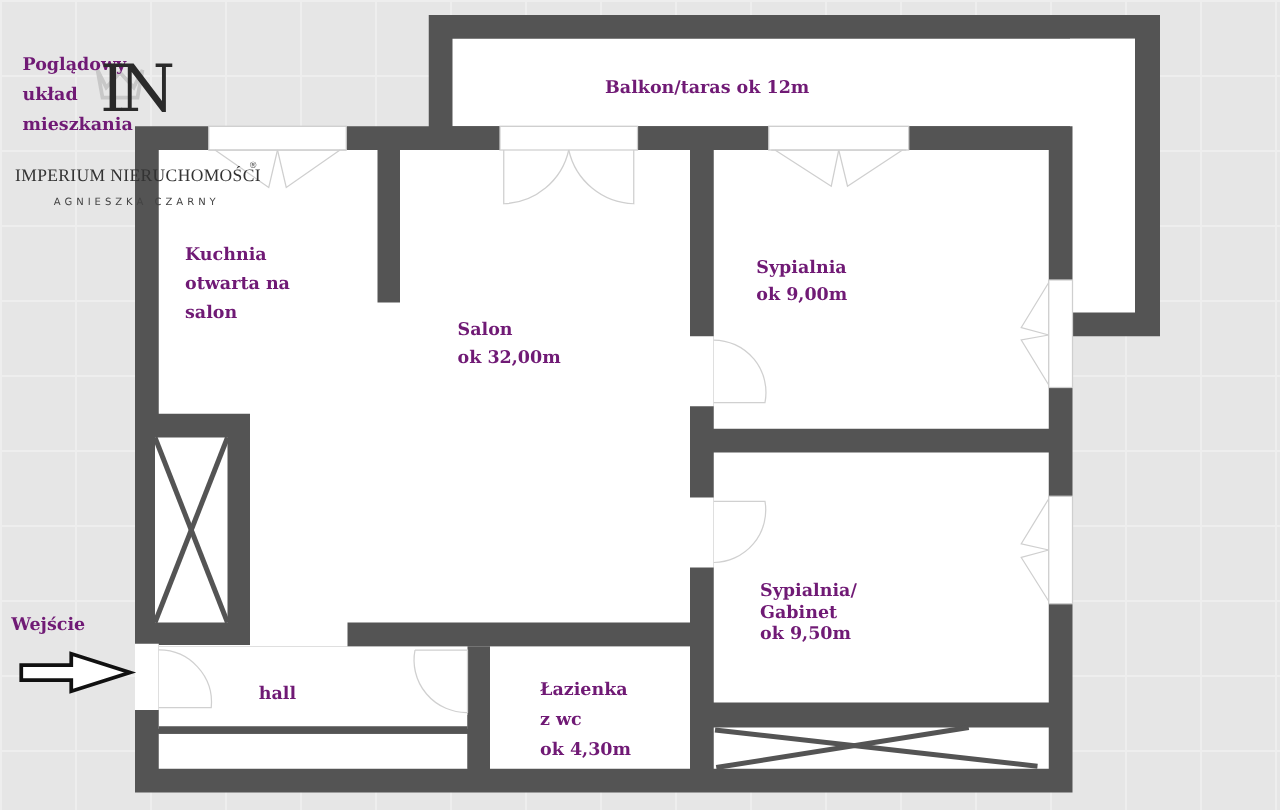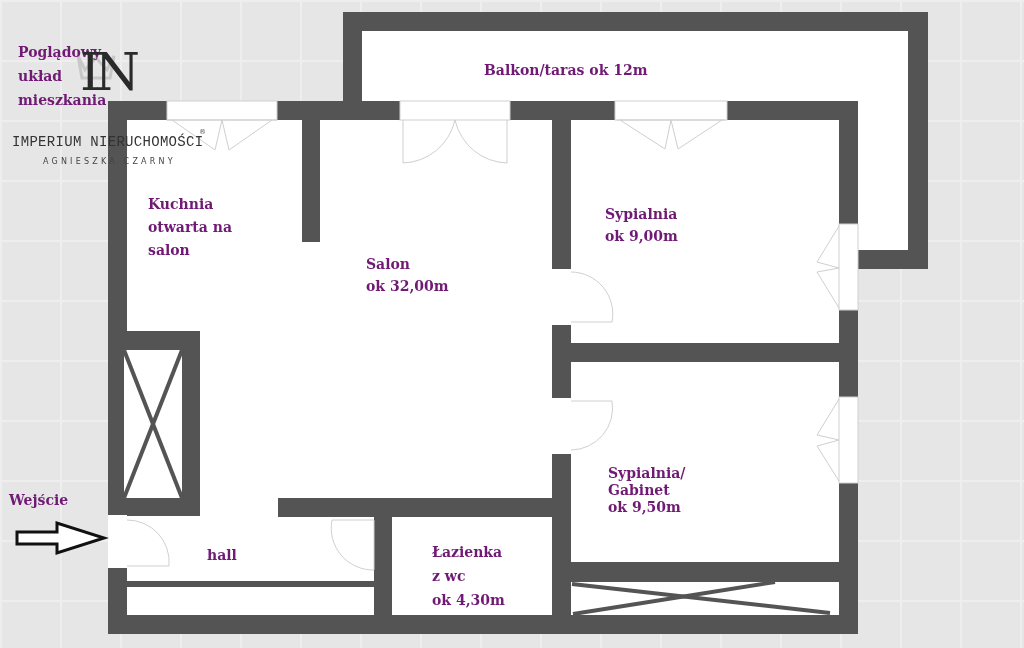--- a/index.html
+++ b/index.html
@@ -11,21 +11,21 @@
       linear-gradient(to bottom, #eeeeee 2px, transparent 2px);
     background-size:60px 60px;
     font-family:"DejaVu Serif", serif;
   }
   #plan { position:absolute; left:0; top:0; }
   .lbl {
     position:absolute; font-family:"DejaVu Serif", serif; font-weight:bold;
     font-size:14px; line-height:22px; color:#701a75; white-space:pre-line;
   }
   .logo-brand {
-    position:absolute; left:12px; top:134px; font-family:Liberation Mono, monospace;
+    position:absolute; left:12px; top:134px; font-family:Liberation Serif, serif;
     font-size:14px; color:#333; letter-spacing:0.3px;
   }
   .logo-sub {
     position:absolute; left:43px; top:157px; font-family:"DejaVu Sans", sans-serif;
     font-size:8px; color:#444; letter-spacing:3.2px;
   }
   .logo-reg { position:absolute; left:199px; top:128px; font-size:7px; color:#555; font-family:"DejaVu Sans", sans-serif; }
   .logo-mark {
     position:absolute; left:80px; top:42px; font-family:"DejaVu Serif", serif;
     font-size:52px; color:#2a2a2a; letter-spacing:-6px; line-height:60px;

